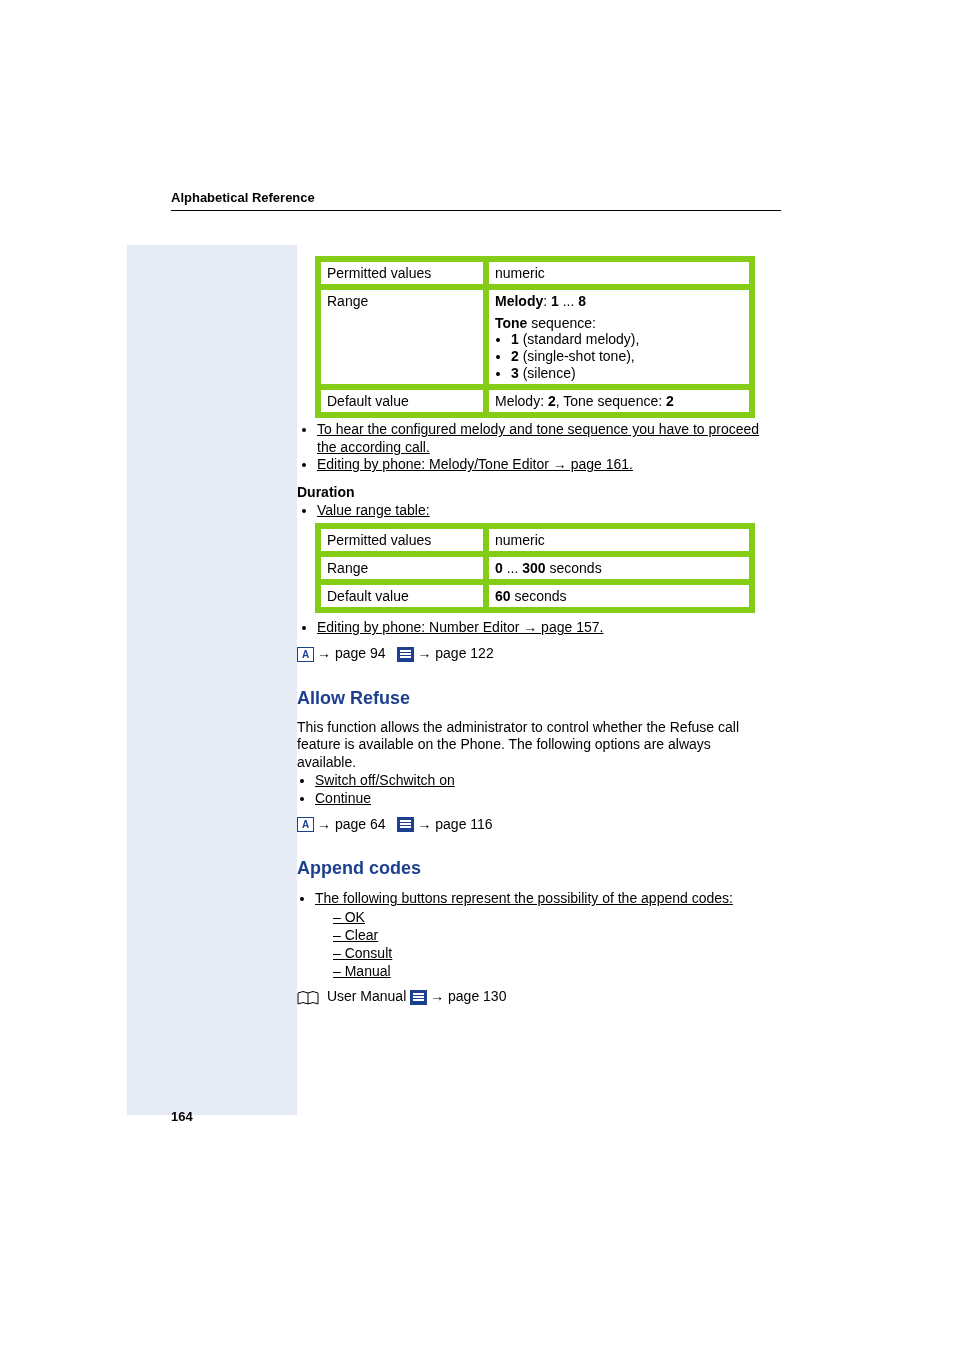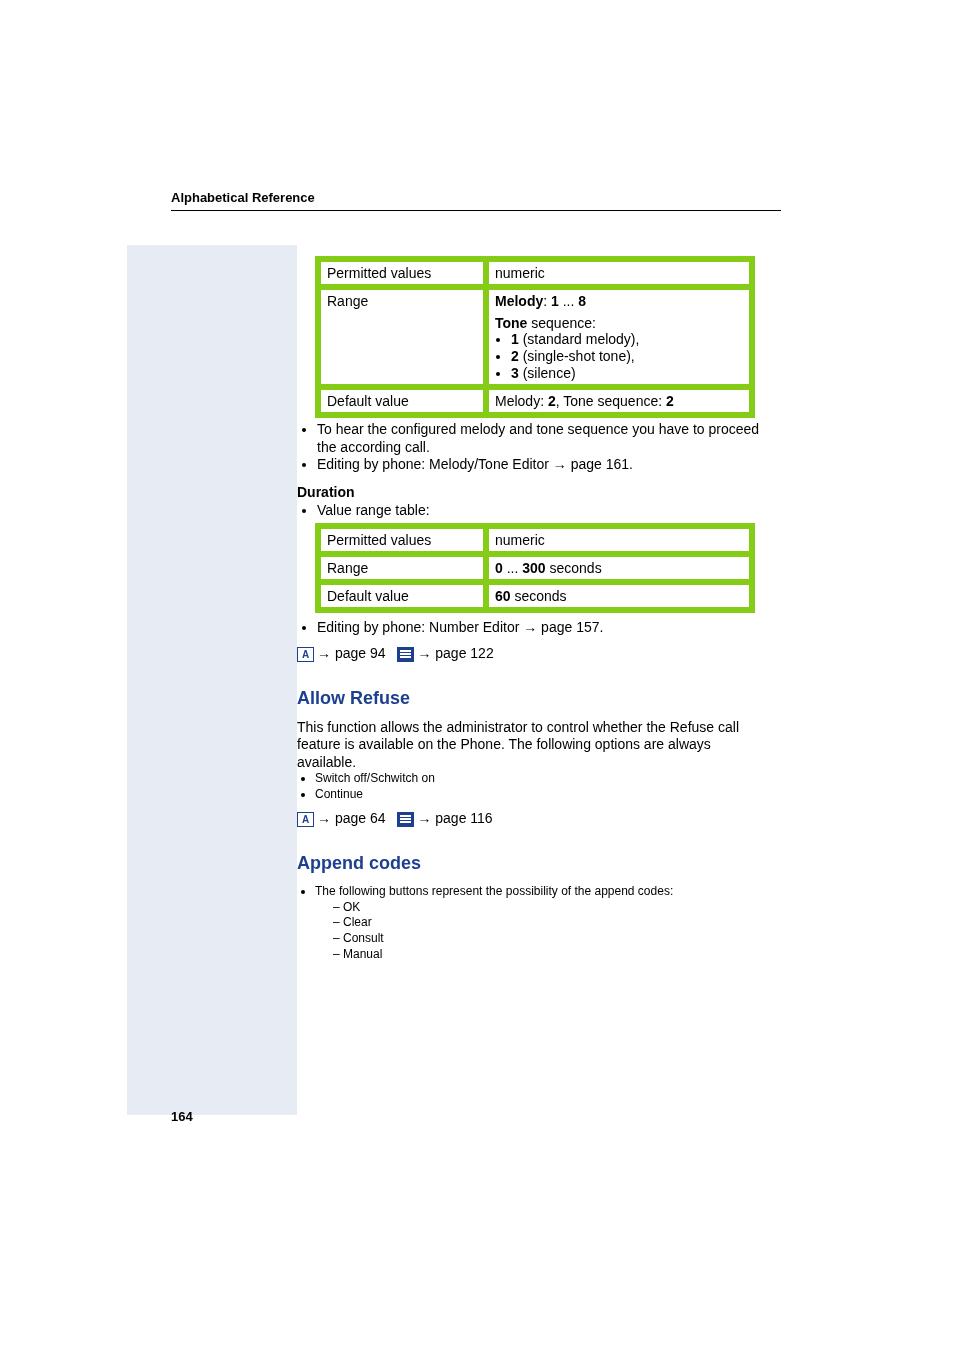--- a/index.html
+++ b/index.html
@@ -61,20 +61,21 @@
     padding: 3px 6px;
     vertical-align: top;
     font-size: 14px;
   }
   table.data td.label {
     width: 150px;
   }
   ul.note {
     margin: 3px 0 0 0;
     padding-left: 20px;
+    text-decoration: underline;
   }
   ul.note li {
     font-size: 14px;
     line-height: 1.25;
   }
   .sub-head {
     font-weight: bold;
     margin-top: 10px;
     margin-bottom: 2px;
   }
@@ -146,22 +147,23 @@
   }
   ul.dash li {
     font-size: 14px;
     line-height: 1.3;
   }
   ul.bul2 {
     margin: 0 0 0 0;
     padding-left: 18px;
   }
   ul.bul2 li {
-    font-size: 12px;
+    font-size: 14px;
     line-height: 1.3;
+    text-decoration: underline;
   }
   .pnum {
     position: absolute;
     left: 144px;
     top: 1109px;
     font-weight: bold;
     font-size: 13px;
   }
   .tone-ul {
     margin: 0 0 0 0;
@@ -269,17 +271,25 @@
         <span>The following buttons represent the possibility of the append codes:</span>
         <ul class="dash">
           <li>OK</li>
           <li>Clear</li>
           <li>Consult</li>
           <li>Manual</li>
         </ul>
       </li>
     </ul>
 
+    <div class="refline">
+      <span class="icon-book">
+        <svg viewBox="0 0 22 16" width="22" height="16">
+          <path d="M1 3 Q6 0 11 3 Q16 0 21 3 L21 14 Q16 11 11 14 Q6 11 1 14 Z" fill="none" stroke="#000" stroke-width="1"></path>
+          <line x1="11" y1="3" x2="11" y2="14" stroke="#000" stroke-width="1"></line>
+        </svg>
+      </span><span> User Manual </span><span class="icon-lines" style="margin-left:0;"></span><span class="arrow link-text">→ page 130</span>
+    </div>
 
   </div>
 
   <div class="pnum">164</div>
 </div>
 
 </body></html>

